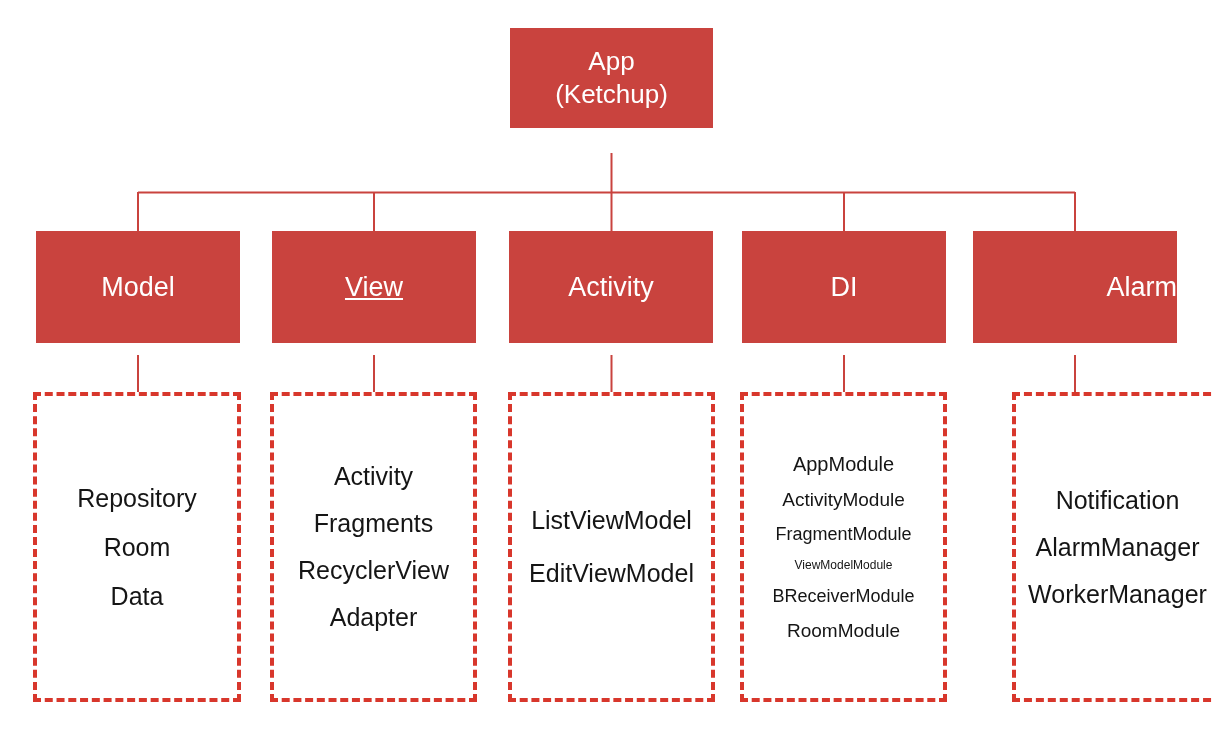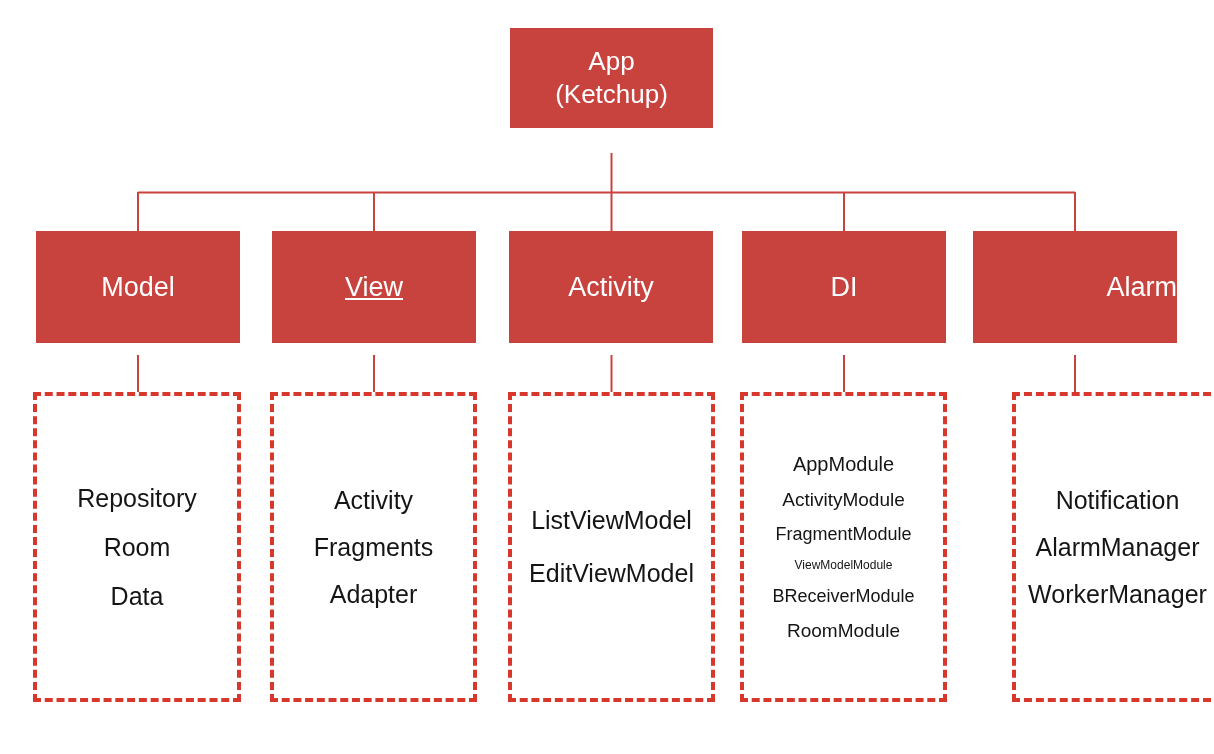--- a/index.html
+++ b/index.html
@@ -152,20 +152,21 @@
 
   <div class="dashed-box d-model">
     <div class="item">Repository</div>
     <div class="item">Room</div>
     <div class="item">Data</div>
   </div>
 
   <div class="dashed-box d-view">
     <div class="item">Activity</div>
     <div class="item">Fragments</div>
+    <div class="item">RecyclerView</div>
     <div class="item">Adapter</div>
   </div>
 
   <div class="dashed-box d-viewmodel">
     <div class="item">ListViewModel</div>
     <div class="item">EditViewModel</div>
   </div>
 
   <div class="dashed-box d-di">
     <div class="item s0">AppModule</div>

